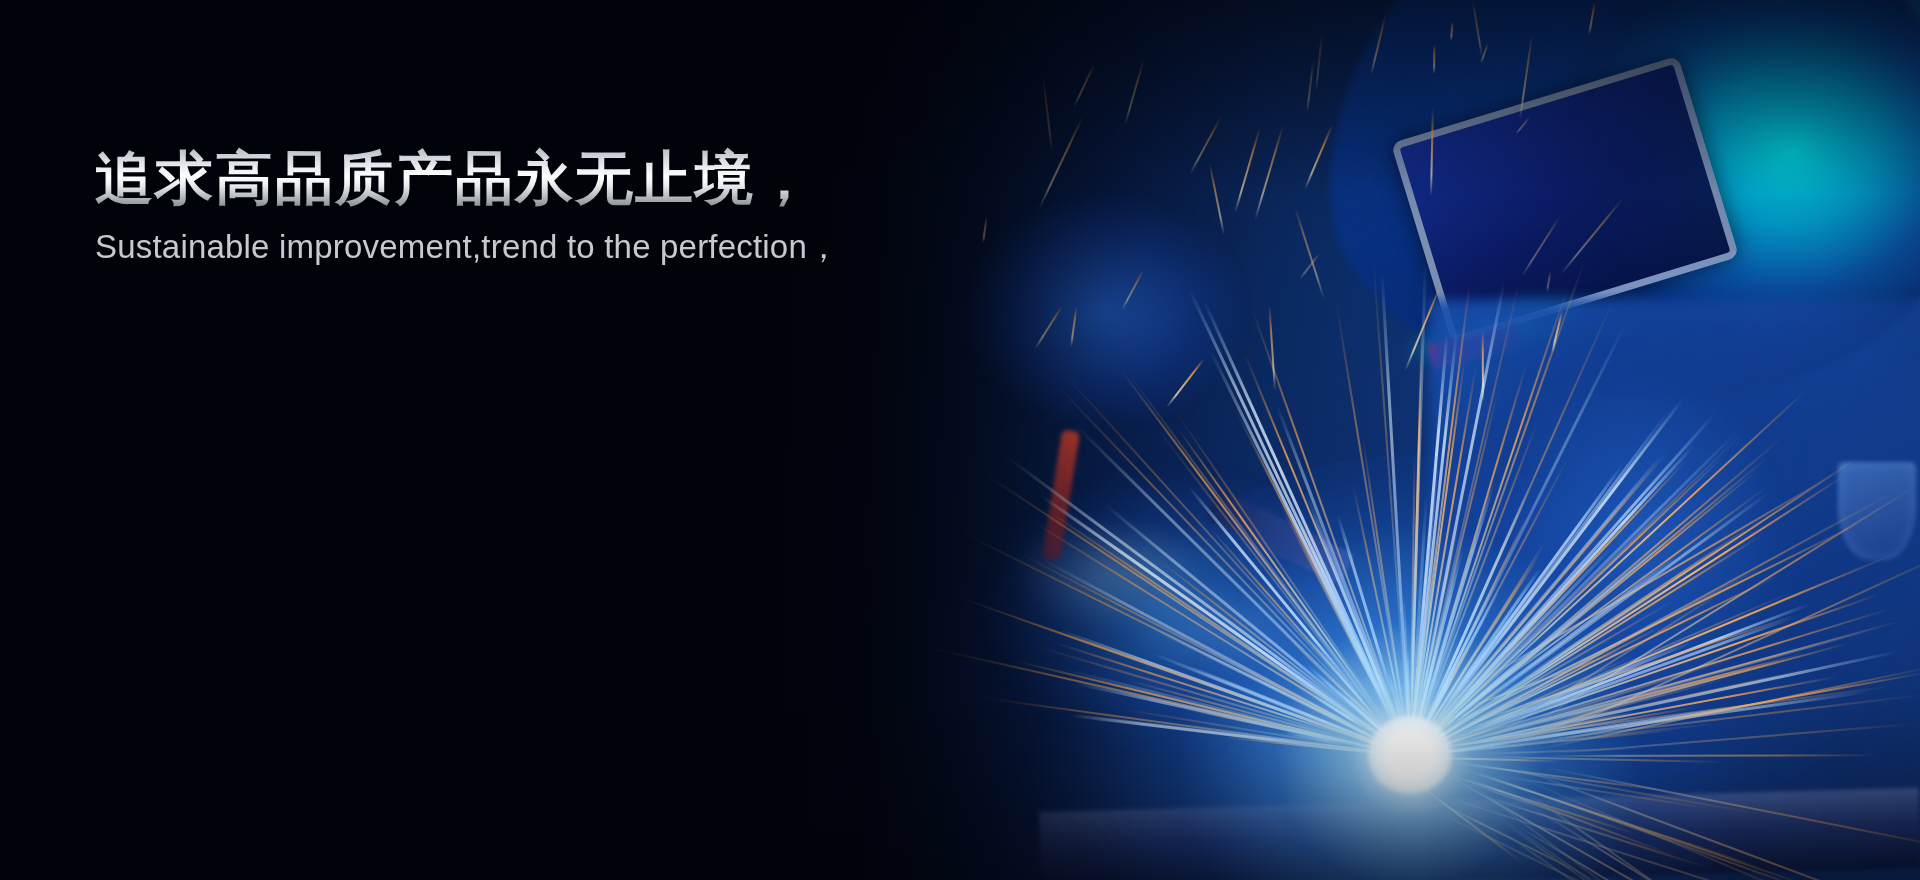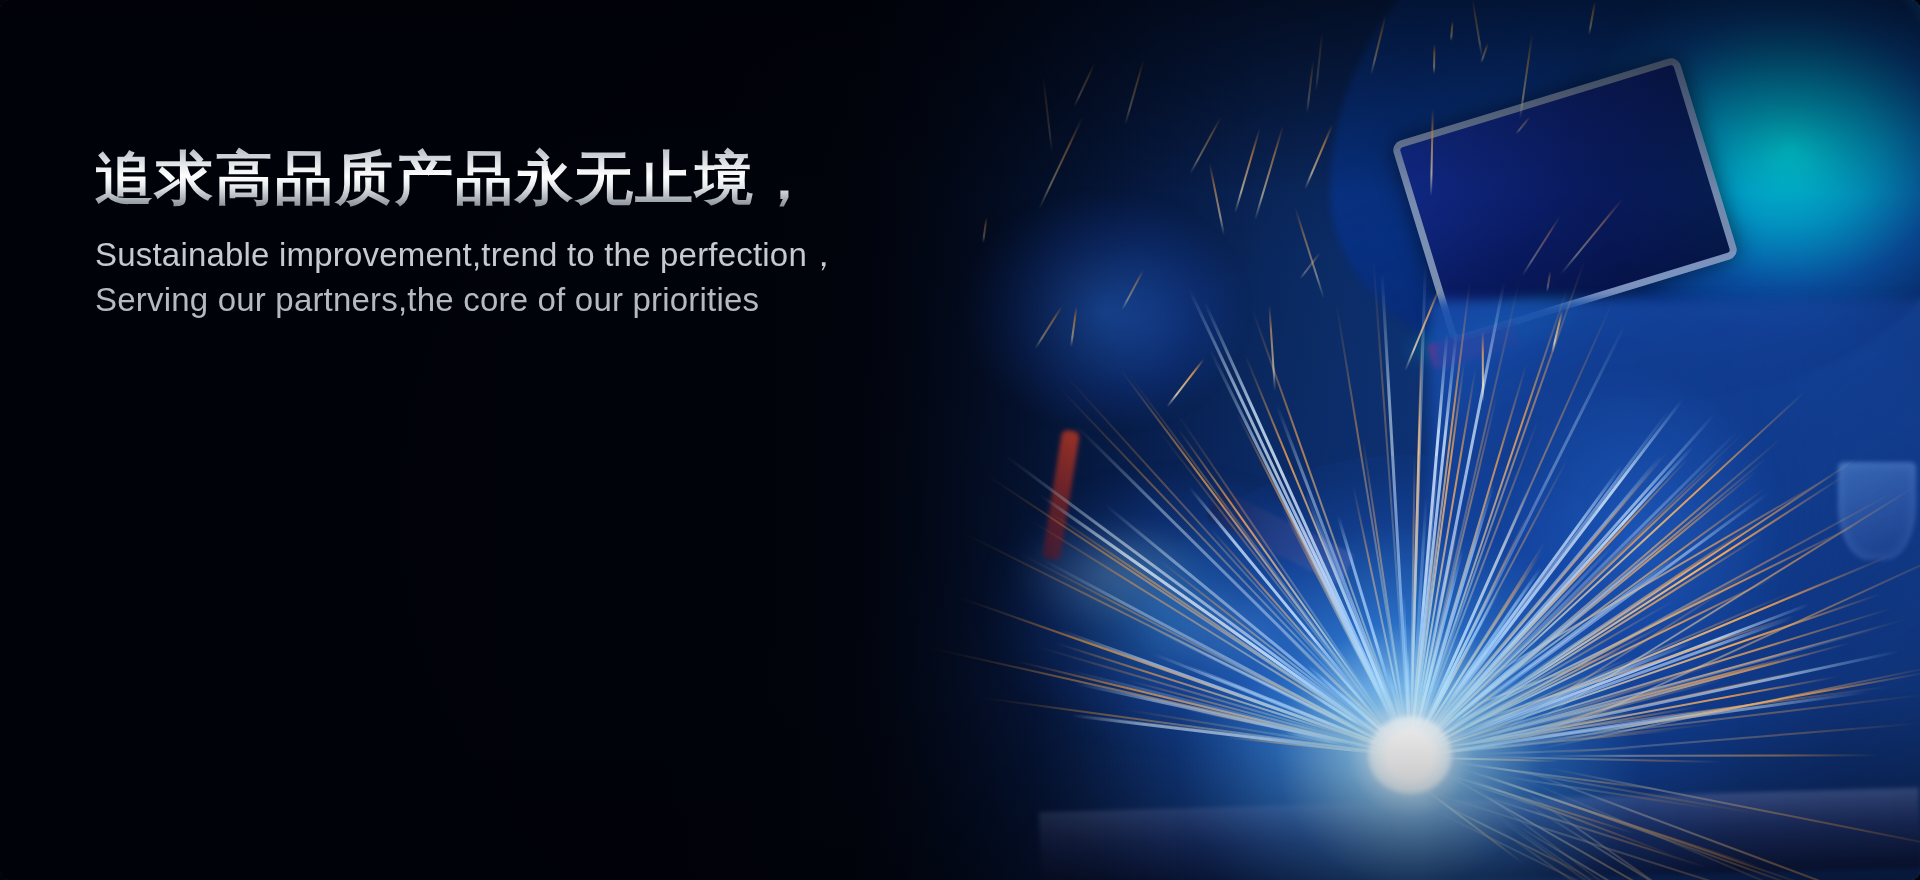--- a/index.html
+++ b/index.html
@@ -5,21 +5,20 @@
 <style>
   * { margin:0; padding:0; box-sizing:border-box; }
   html, body { width:1920px; height:880px; overflow:hidden; background:#01030a; }
   body { font-family:"Liberation Sans", sans-serif; }
 
   .banner {
     position:relative;
     width:1920px; height:880px;
     background:#4c1d95;
     overflow:hidden;
-    border-radius:9px;
   }
 
   
   .photo {
     position:absolute; inset:0;
     overflow:hidden;
   }
 
   
   .photo-base {
@@ -207,21 +206,21 @@
     -webkit-text-fill-color:transparent;
     white-space:nowrap;
   }
   .subline {
     font-size:33px;
     font-weight:400;
     line-height:45px;
     letter-spacing:.2px;
     color:#c6cace;
     white-space:nowrap;
-    margin-top:16px;
+    margin-top:8px;
   }
   .subline.second { color:#b6babe; margin-top:0; }
 </style>
 </head>
 <body>
 
 <div class="banner">
 
   <div class="photo">
     <div class="photo-base"></div>
@@ -527,16 +526,15 @@
     <div class="arc-glow"></div>
     <div class="arc-core"></div>
 
     <div class="fade-left"></div>
     <div class="vignette"></div>
   </div>
 
   <div class="copy">
     <div class="headline">追求高品质产品永无止境，</div>
     <div class="subline">Sustainable improvement,trend to the perfection，</div>
-    <div class="subline second">Serving our partners,the core of our priorities</div>
   </div>
 
 </div>
 
 </body></html>

